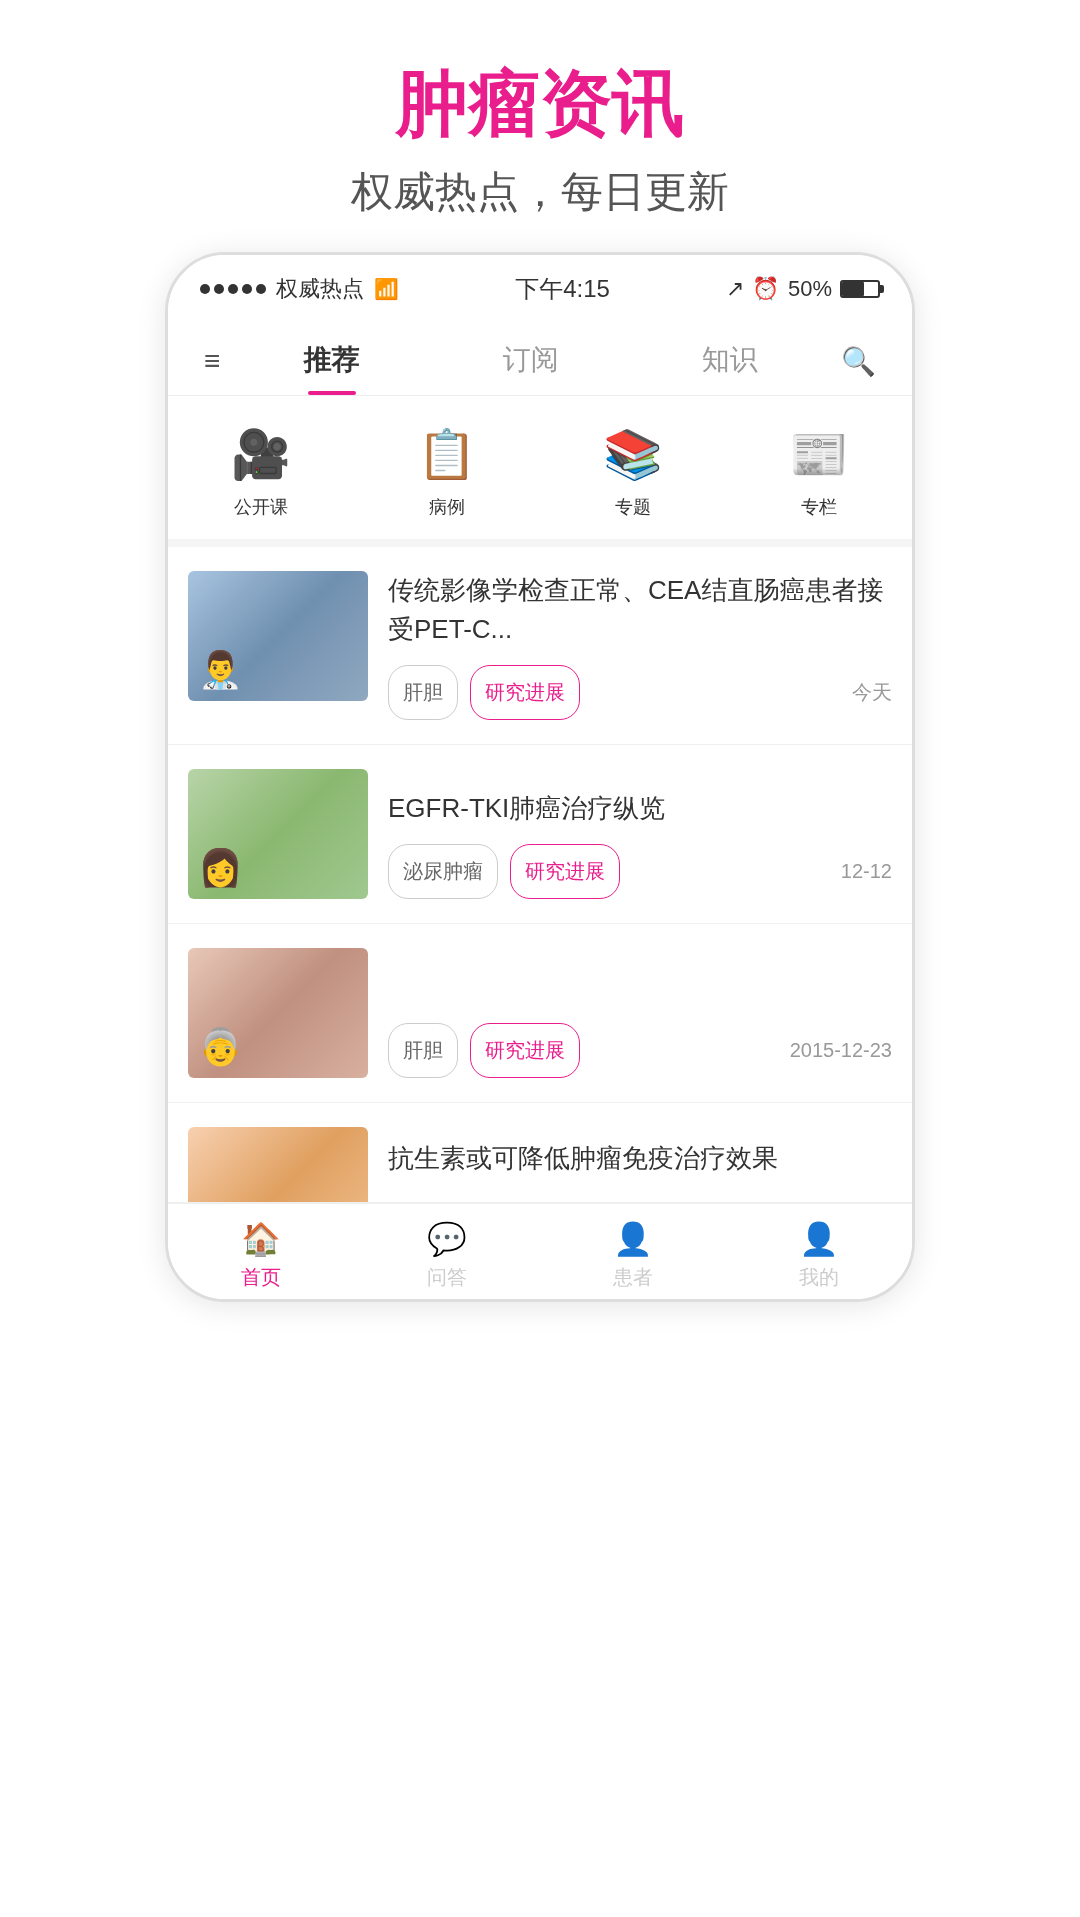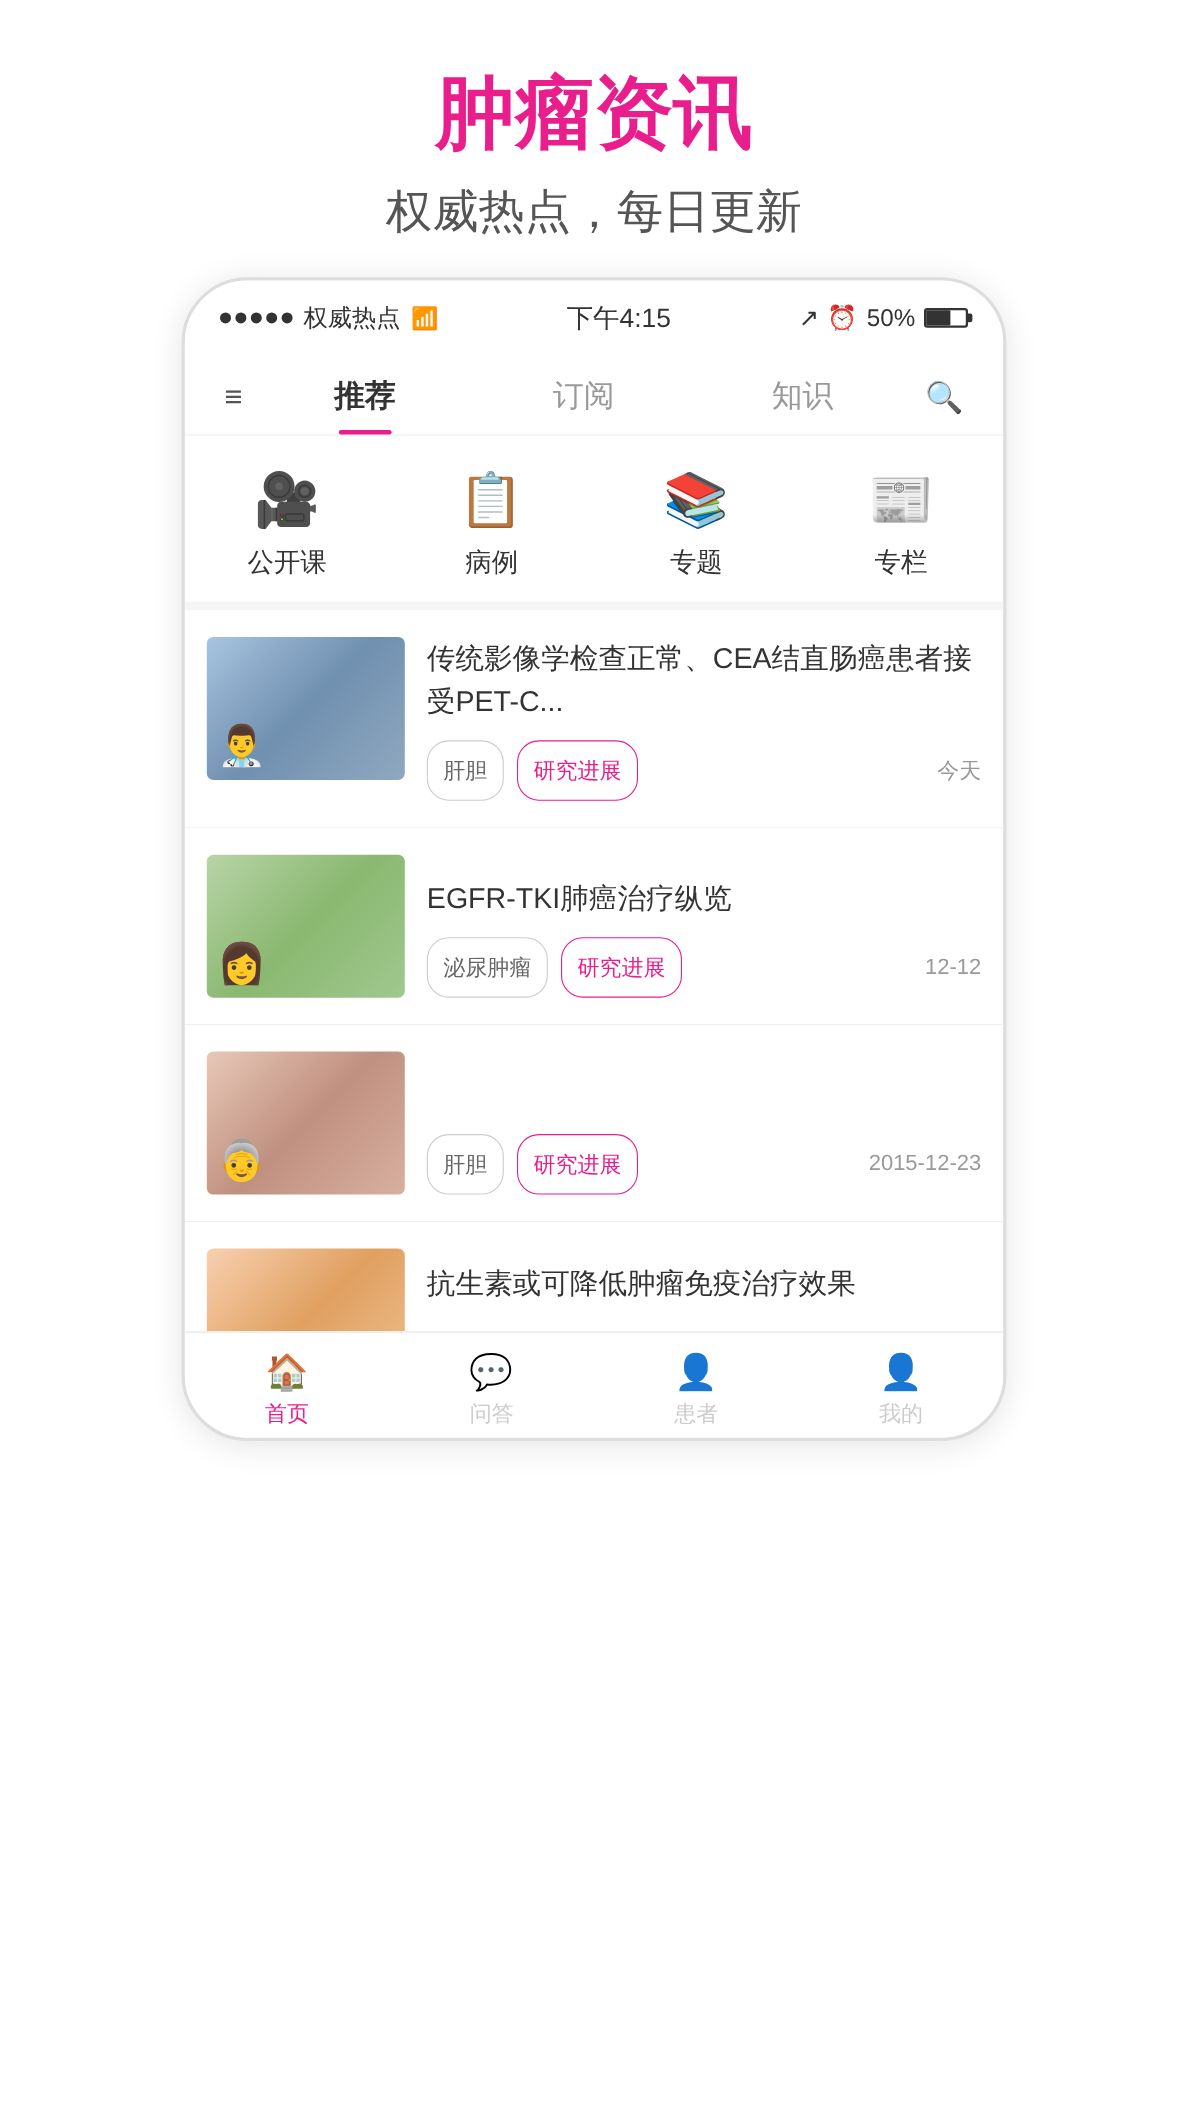--- a/index.html
+++ b/index.html
@@ -164,21 +164,21 @@
       flex-direction: column;
       align-items: center;
       gap: 12px;
       cursor: pointer;
     }
     .category-icon {
       font-size: 48px;
       color: #e91e8c;
     }
     .category-label {
-      font-size: 24px;
+      font-size: 18px;
       color: #333;
     }
 
     
     .article-list {
       background: #fff;
     }
     .article-item {
       display: flex;
       padding: 24px 20px;

